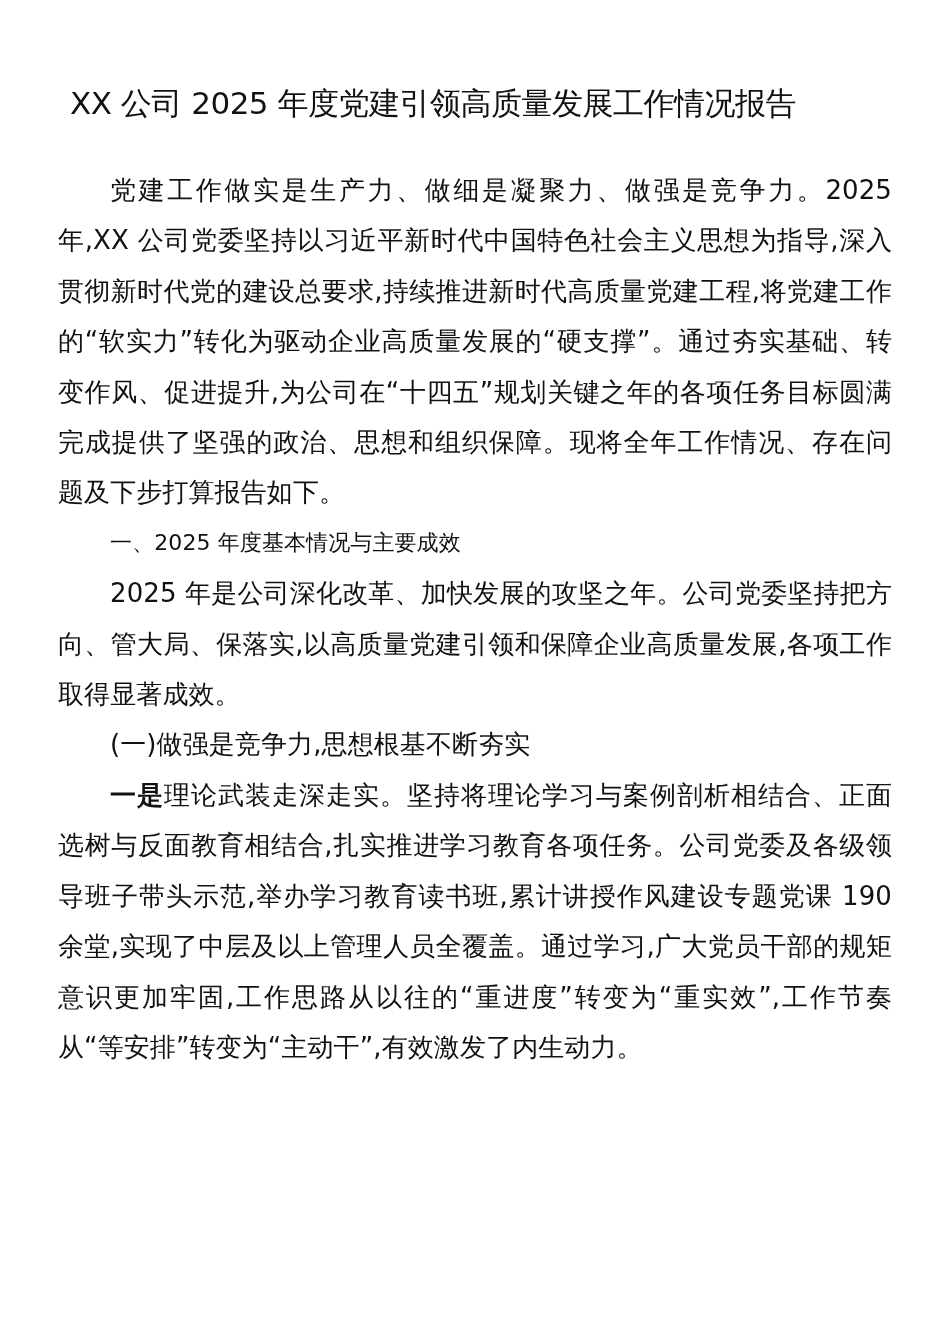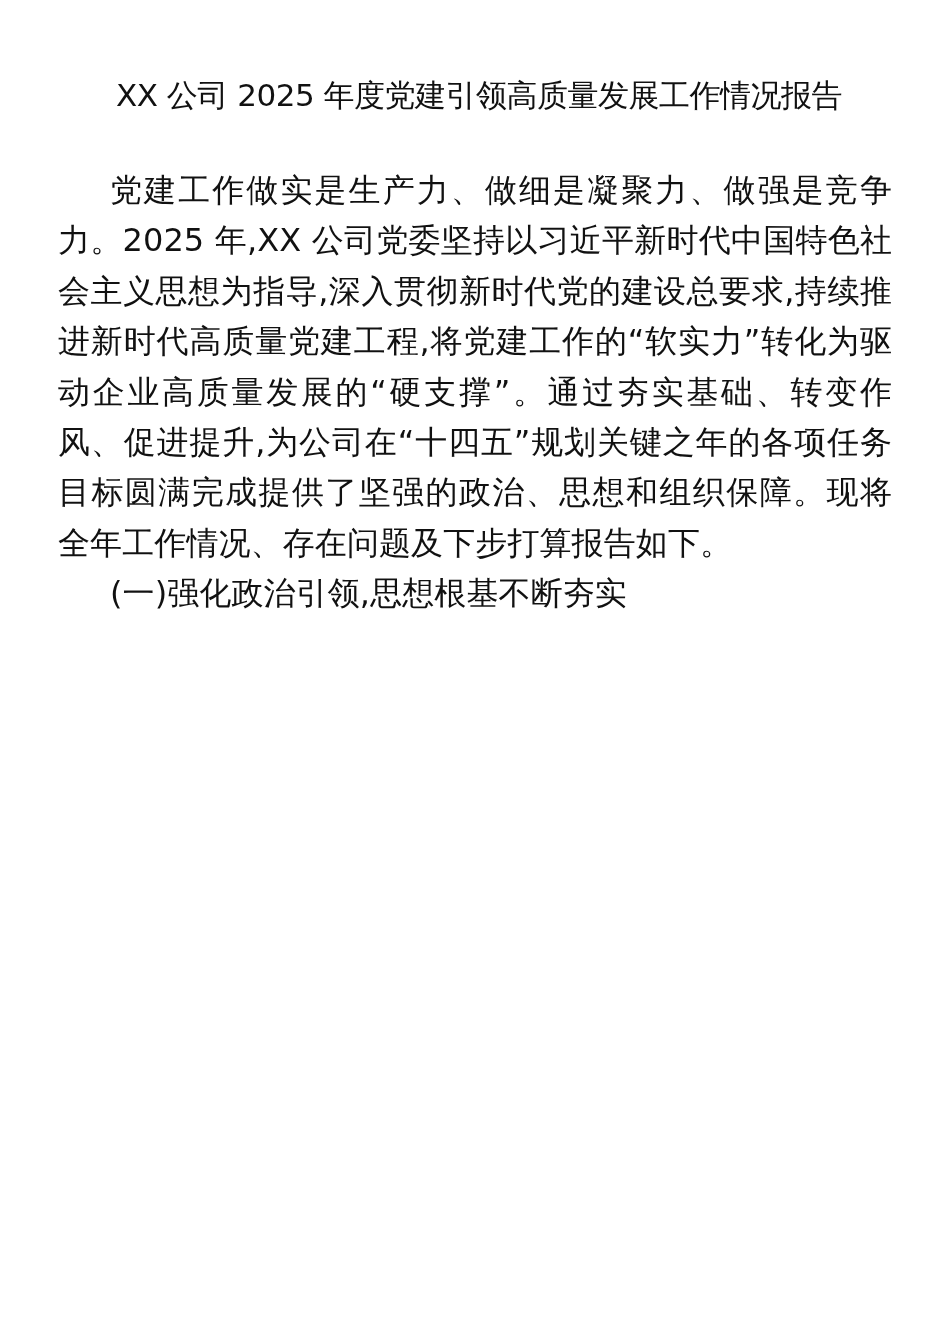--- a/index.html
+++ b/index.html
@@ -19,52 +19,54 @@
       position: absolute;
       left: 58px;
       top: 0;
       width: 834px;
     }
     .title {
       position: absolute;
       left: 0;
       top: 66px;
       width: 834px;
-      text-align: center;
       font-size: 31px;
       line-height: 50px;
       letter-spacing: -0.5px;
       white-space: nowrap;
-      margin: 4px;
+      margin: 12px;
       font-weight: normal;
     }
     .body {
       position: absolute;
       left: 0;
       top: 165px;
       width: 834px;
     }
     .para {
       margin: 0;
-      font-size: 32px;
+      font-size: 26px;
       line-height: 50.4px;
       text-align: justify;
       text-indent: 52px;
       letter-spacing: 0.1px;
     }
     .para.heading {
       font-size: 22px;
     }
     .lead {
       font-weight: bold;
     }
   </style>
 </head>
 <body>
 
 <div class="page">
   <h1 class="title">XX 公司 2025 年度党建引领高质量发展工作情况报告</h1>
 
   <div class="body">
     <p class="para">党建工作做实是生产力、做细是凝聚力、做强是竞争力。2025 年,XX 公司党委坚持以习近平新时代中国特色社会主义思想为指导,深入贯彻新时代党的建设总要求,持续推进新时代高质量党建工程,将党建工作的“软实力”转化为驱动企业高质量发展的“硬支撑”。通过夯实基础、转变作风、促进提升,为公司在“十四五”规划关键之年的各项任务目标圆满完成提供了坚强的政治、思想和组织保障。现将全年工作情况、存在问题及下步打算报告如下。</p>
-    <p class="para">(一)强化政治引领,思想根基不断夯实</p>
+    <p class="para heading">一、2025 年度基本情况与主要成效</p>
+    <p class="para">2025 年是公司深化改革、加快发展的攻坚之年。公司党委坚持把方向、管大局、保落实,以高质量党建引领和保障企业高质量发展,各项工作取得显著成效。</p>
+    <p class="para">(一)做强是竞争力,思想根基不断夯实</p>
+    <p class="para"><span class="lead">一是</span><span>理论武装走深走实。坚持将理论学习与案例剖析相结合、正面选树与反面教育相结合,扎实推进学习教育各项任务。公司党委及各级领导班子带头示范,举办学习教育读书班,累计讲授作风建设专题党课 190 余堂,实现了中层及以上管理人员全覆盖。通过学习,广大党员干部的规矩意识更加牢固,工作思路从以往的“重进度”转变为“重实效”,工作节奏从“等安排”转变为“主动干”,有效激发了内生动力。</span></p>
   </div>
 </div>
 
 </body></html>

